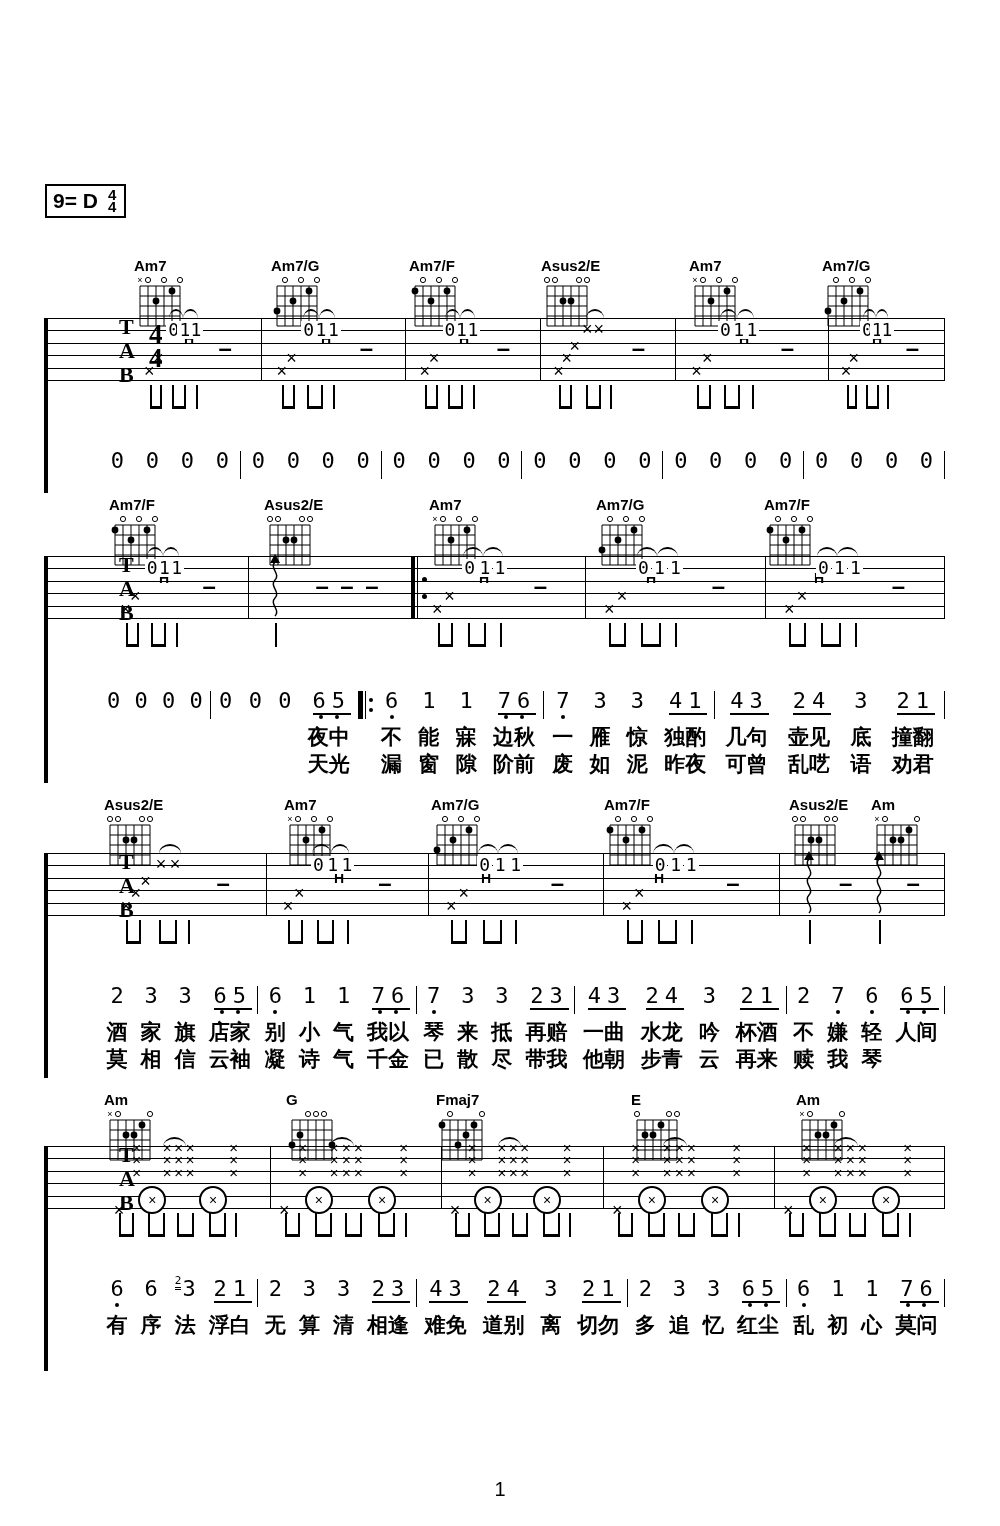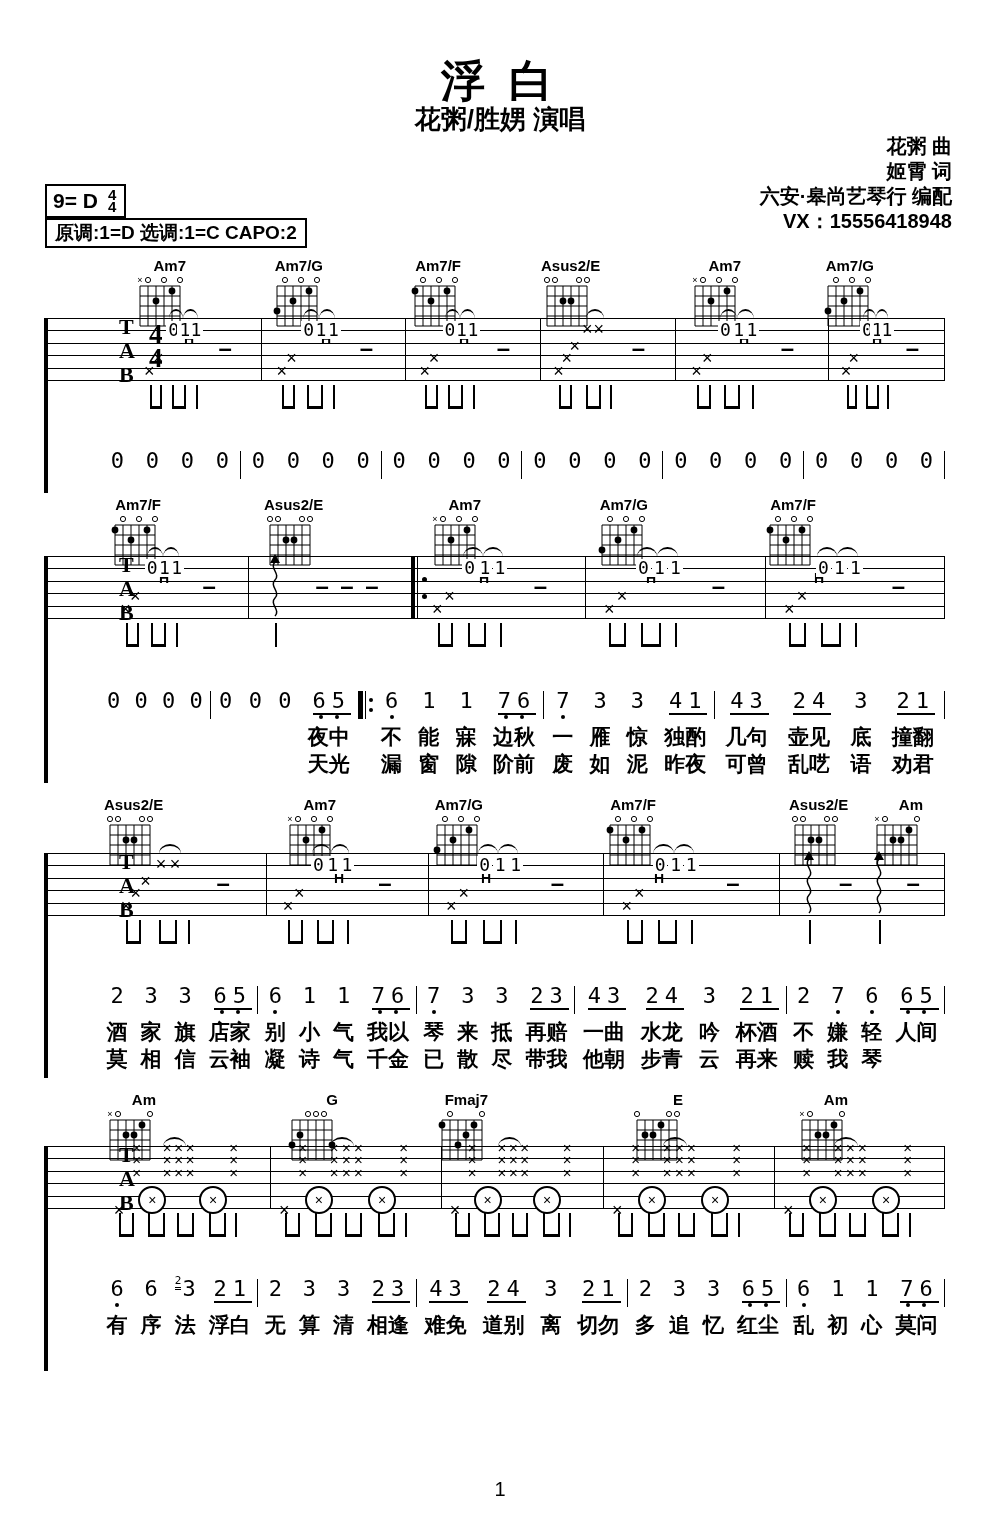--- a/index.html
+++ b/index.html
@@ -12,21 +12,21 @@
   .credits{position:absolute;top:134px;right:48px;text-align:right;
            font-size:20px;line-height:25px;font-weight:bold;}
   .keybox1{position:absolute;left:45px;top:184px;border:2px solid #000;
            padding:2px 8px 2px 6px;font-size:21px;font-weight:bold;display:flex;align-items:center;gap:10px;height:26px;}
   .keybox1 .ts{display:flex;flex-direction:column;line-height:12px;font-size:15px;text-align:center;}
   .keybox2{position:absolute;left:45px;top:218px;border:2px solid #000;
            padding:2px 8px;font-size:19px;font-weight:bold;height:22px;line-height:22px;}
   .pagenum{position:absolute;top:1478px;left:0;width:100%;text-align:center;font-size:20px;}
 
   
-  .chord{position:absolute;width:52px;text-align:right;}
+  .chord{position:absolute;width:52px;text-align:left;}
   .chord .cname{font-size:15px;font-weight:bold;line-height:15px;margin-bottom:1px;white-space:nowrap;}
   .chord .hlab{position:absolute;right:-8px;bottom:-15px;font-size:14px;font-weight:bold;}
 
   
   .staff{position:absolute;left:45px;width:900px;height:62px;}
   .sline{position:absolute;left:0;width:100%;height:1px;background:#000;}
   .sbar{position:absolute;top:0;width:1px;height:62px;background:#000;}
   .bracket{position:absolute;width:4px;background:#000;left:44px;}
   .tabL{position:absolute;font-size:22px;font-weight:bold;font-family:"Liberation Serif",serif;}
   .tsnum{position:absolute;font-size:27px;font-weight:bold;font-family:"Liberation Serif",serif;}
@@ -57,36 +57,27 @@
   .grace{font-size:11px;border-bottom:3px double #000;position:relative;top:-12px;margin-right:1px;
          font-family:"DejaVu Sans Mono",monospace;}
   .drow{height:9px;display:flex;gap:12px;justify-content:center;align-items:flex-start;}
   .drow i{width:4px;height:4px;background:#000;border-radius:50%;margin-top:1px;}
   .lyr{height:27px;font-size:21px;line-height:27px;white-space:nowrap;font-weight:bold;}
 </style>
 </head>
 <body>
 
 <div class="page">
-  <div class="title">浮 白</div>
-  <div class="subtitle">花粥/胜娚 演唱</div>
-  <div class="credits">
-    <div>花粥 曲</div>
-    <div>姬霄 词</div>
-    <div>六安·皋尚艺琴行 编配</div>
-    <div>VX：15556418948</div>
-  </div>
   <div class="keybox1">
     <span>9= D</span>
     <span class="ts">
       <span>4</span>
       <span>4</span>
     </span>
   </div>
-  <div class="keybox2">原调:1=D 选调:1=C CAPO:2</div>
   <div id="score"></div>
   <div class="pagenum">1</div>
 <div class="chord" style="left: 134px; top: 258px;"><div class="cname">Am7</div><svg width="52" height="54">
         <line x1="6" x2="46" y1="12" y2="12" stroke="#000"></line>
         <line x1="6" x2="46" y1="22" y2="22" stroke="#000"></line>
         <line x1="6" x2="46" y1="32" y2="32" stroke="#000"></line>
         <line x1="6" x2="46" y1="42" y2="42" stroke="#000"></line>
         <line x1="6" x2="46" y1="52" y2="52" stroke="#000"></line>
         <line x1="46" x2="46" y1="12" y2="52" stroke="#000"></line>
         <line x1="38" x2="38" y1="12" y2="52" stroke="#000"></line>

